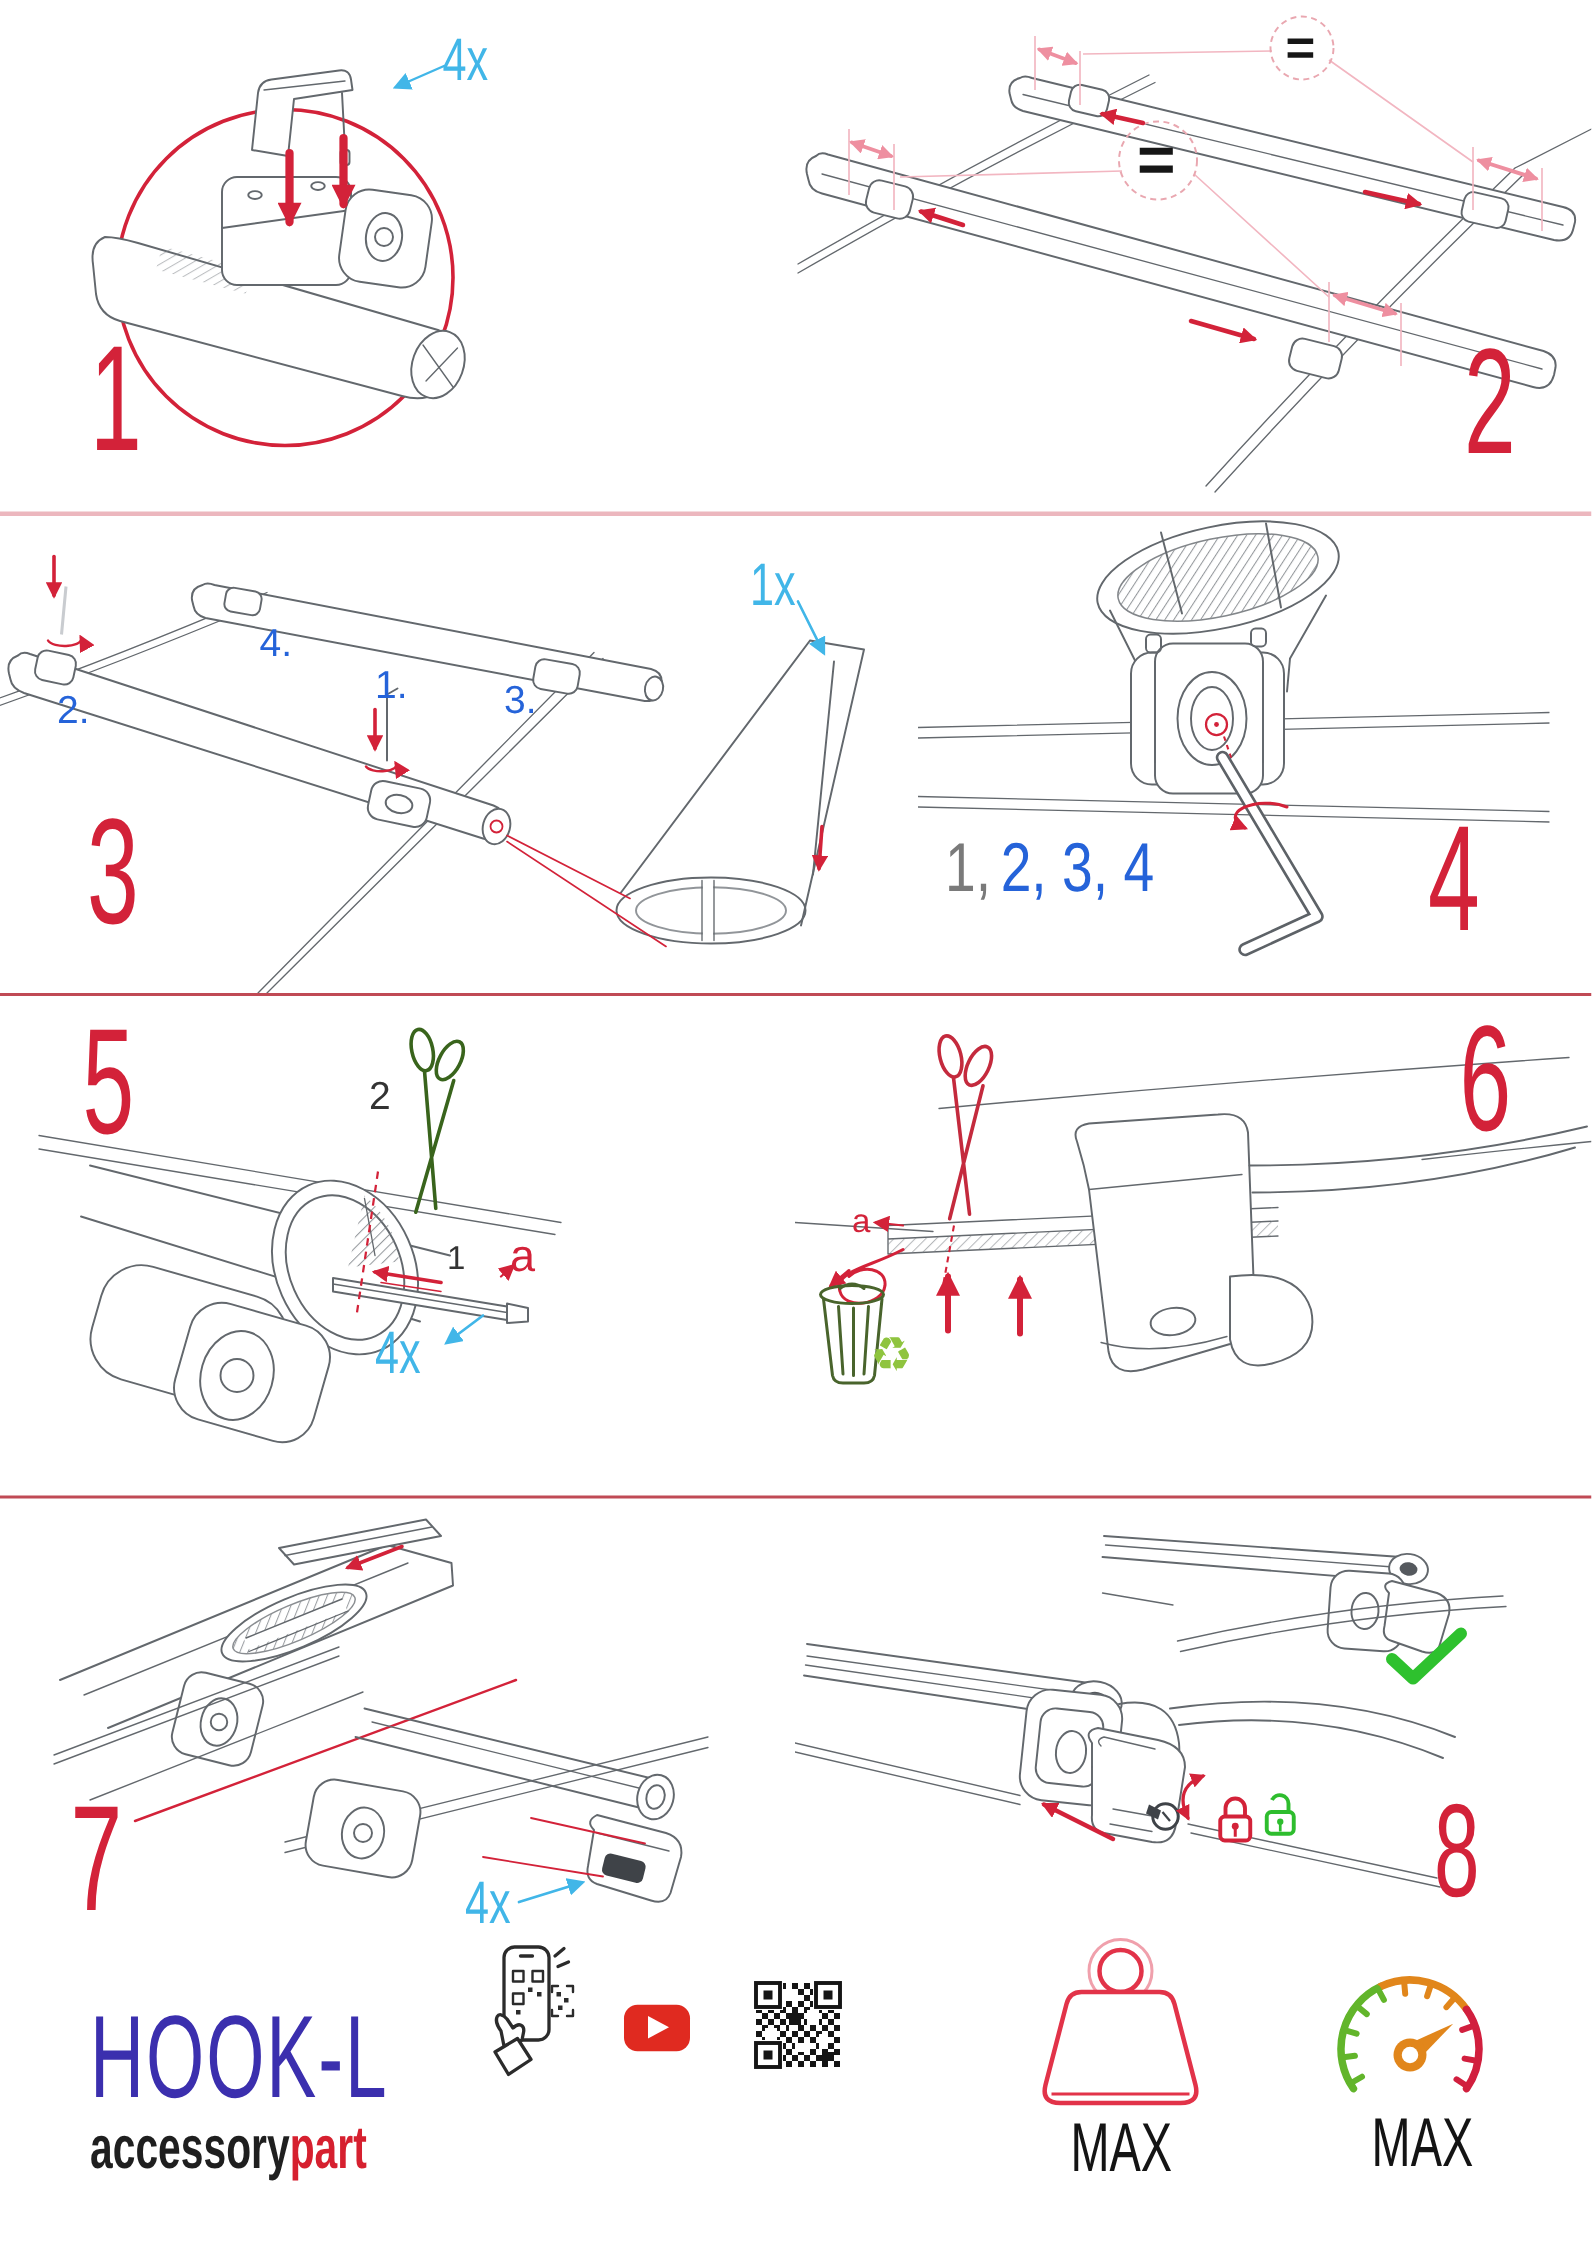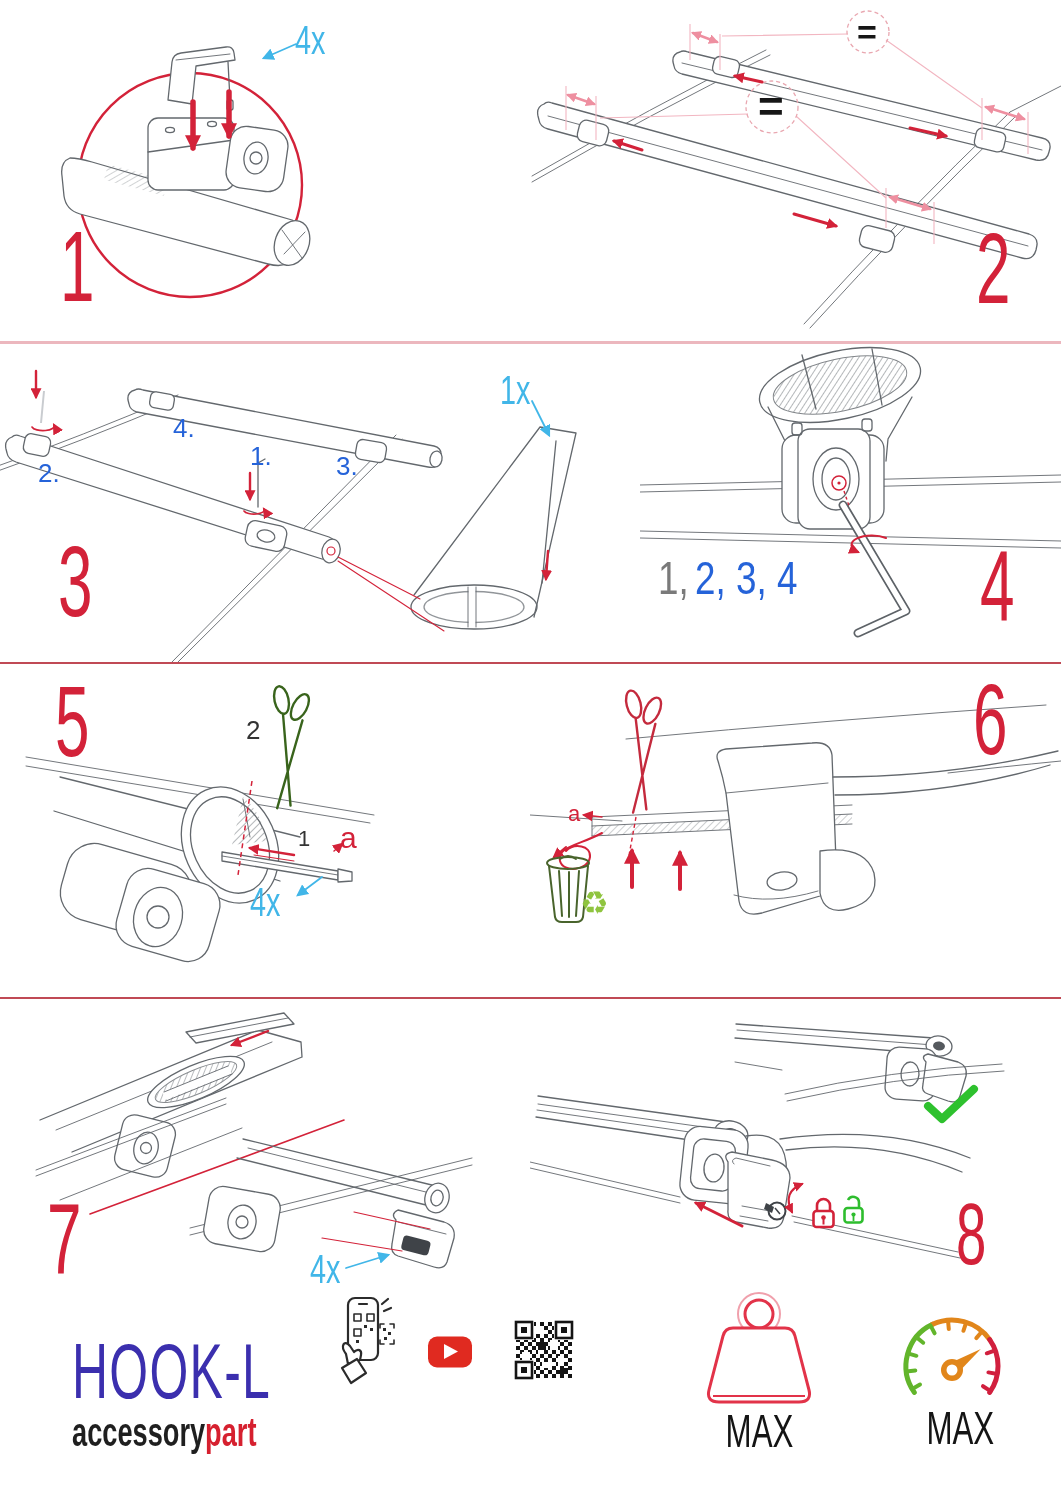--- a/index.html
+++ b/index.html
@@ -153,21 +153,21 @@
     <path class="cyan" d="M532,56 L549,90" stroke-width="1.8" marker-end="url(#mc)"></path>
   </svg>
   <span class="seq" style="left:38px;top:115px">2.</span>
   <span class="seq" style="left:173px;top:70px">4.</span>
   <span class="seq" style="left:250px;top:98px">1.</span>
   <span class="seq" style="left:336px;top:108px">3.</span>
   <span class="qty" style="left:500px;top:25px">1x</span>
   <span class="num" style="left:58px;top:186px">3</span>
 </div>
 
-<div class="step" style="left:640px;top:345px;width:421px;height:248px">
+<div class="step" style="left:612px;top:345px;width:421px;height:248px">
   <svg width="421" height="317">
     <path class="ln thin" d="M0,140 L421,130 M0,147 L421,137 M0,186 L421,196 M0,193 L421,203"></path>
     <ellipse class="ln" cx="200" cy="40" rx="82" ry="34" transform="rotate(-12 200 40)" stroke-width="1.5"></ellipse>
     <ellipse cx="200" cy="40" rx="68" ry="26" transform="rotate(-12 200 40)" fill="url(#hat)" stroke="#63686d" stroke-width="1" opacity=".8"></ellipse>
     <path class="ln" d="M162,10 L176,64 M232,4 L242,60"></path>
     <path class="ln" d="M128,62 L146,98 M272,52 L248,94 M146,98 L145,120 M248,94 L246,116"></path>
     <rect class="ln wf" x="142" y="90" width="102" height="88" rx="14"></rect>
     <rect class="ln wf" x="158" y="84" width="72" height="100" rx="12"></rect>
     <rect class="ln" x="152" y="78" width="10" height="12" rx="3"></rect>
     <rect class="ln" x="222" y="74" width="10" height="12" rx="3"></rect>
@@ -325,21 +325,21 @@
     <ellipse cx="409" cy="46" rx="6" ry="4.5" transform="rotate(8 409 46)" fill="#55595e"></ellipse>
     <rect class="ln wf" x="356" y="48" width="50" height="52" rx="12" transform="rotate(4 381 74)"></rect>
     <ellipse class="ln" cx="380" cy="74" rx="9" ry="12" transform="rotate(4 380 74)"></ellipse>
     <path class="ln wf" d="M396,62 Q390,56 398,54 L428,62 Q438,66 436,76 L430,96 Q428,104 418,101 L398,94 Q391,92 393,84 Z"></path>
     <path class="ln thin" d="M255,94 Q360,70 472,64 M257,101 Q362,77 474,71 M205,62 L252,70"></path>
     <polyline points="398,106 412,119 444,89" stroke="#2ec12e" stroke-width="8" fill="none" stroke-linecap="round" stroke-linejoin="round"></polyline>
   </svg>
   <span class="num num-sm" style="left:426px;top:190px">8</span>
 </div>
 
-<div class="abs" style="left:12px;top:1300px;width:966px;height:200px">
+<div class="abs" style="left:0;top:1300px;width:966px;height:200px">
   <span class="logo-product" style="top:32px">HOOK-L</span>
   <span class="logo-brand" style="top:112px"><span class="blk">accessory</span><span class="rd">part</span></span>
 
   <svg class="abs" style="left:324px;top:-4px" width="60" height="100" viewBox="0 0 60 100">
     <g stroke="#2b2b2b" stroke-width="2.2" fill="none" stroke-linecap="round" stroke-linejoin="round">
       <rect x="12" y="2" width="30" height="62" rx="7" fill="#fff"></rect>
       <path d="M23,8 L31,8"></path>
       <rect x="18" y="18" width="7" height="7" stroke-width="1.6"></rect>
       <rect x="31" y="18" width="7" height="7" stroke-width="1.6"></rect>
       <rect x="18" y="33" width="7" height="7" stroke-width="1.6"></rect>

